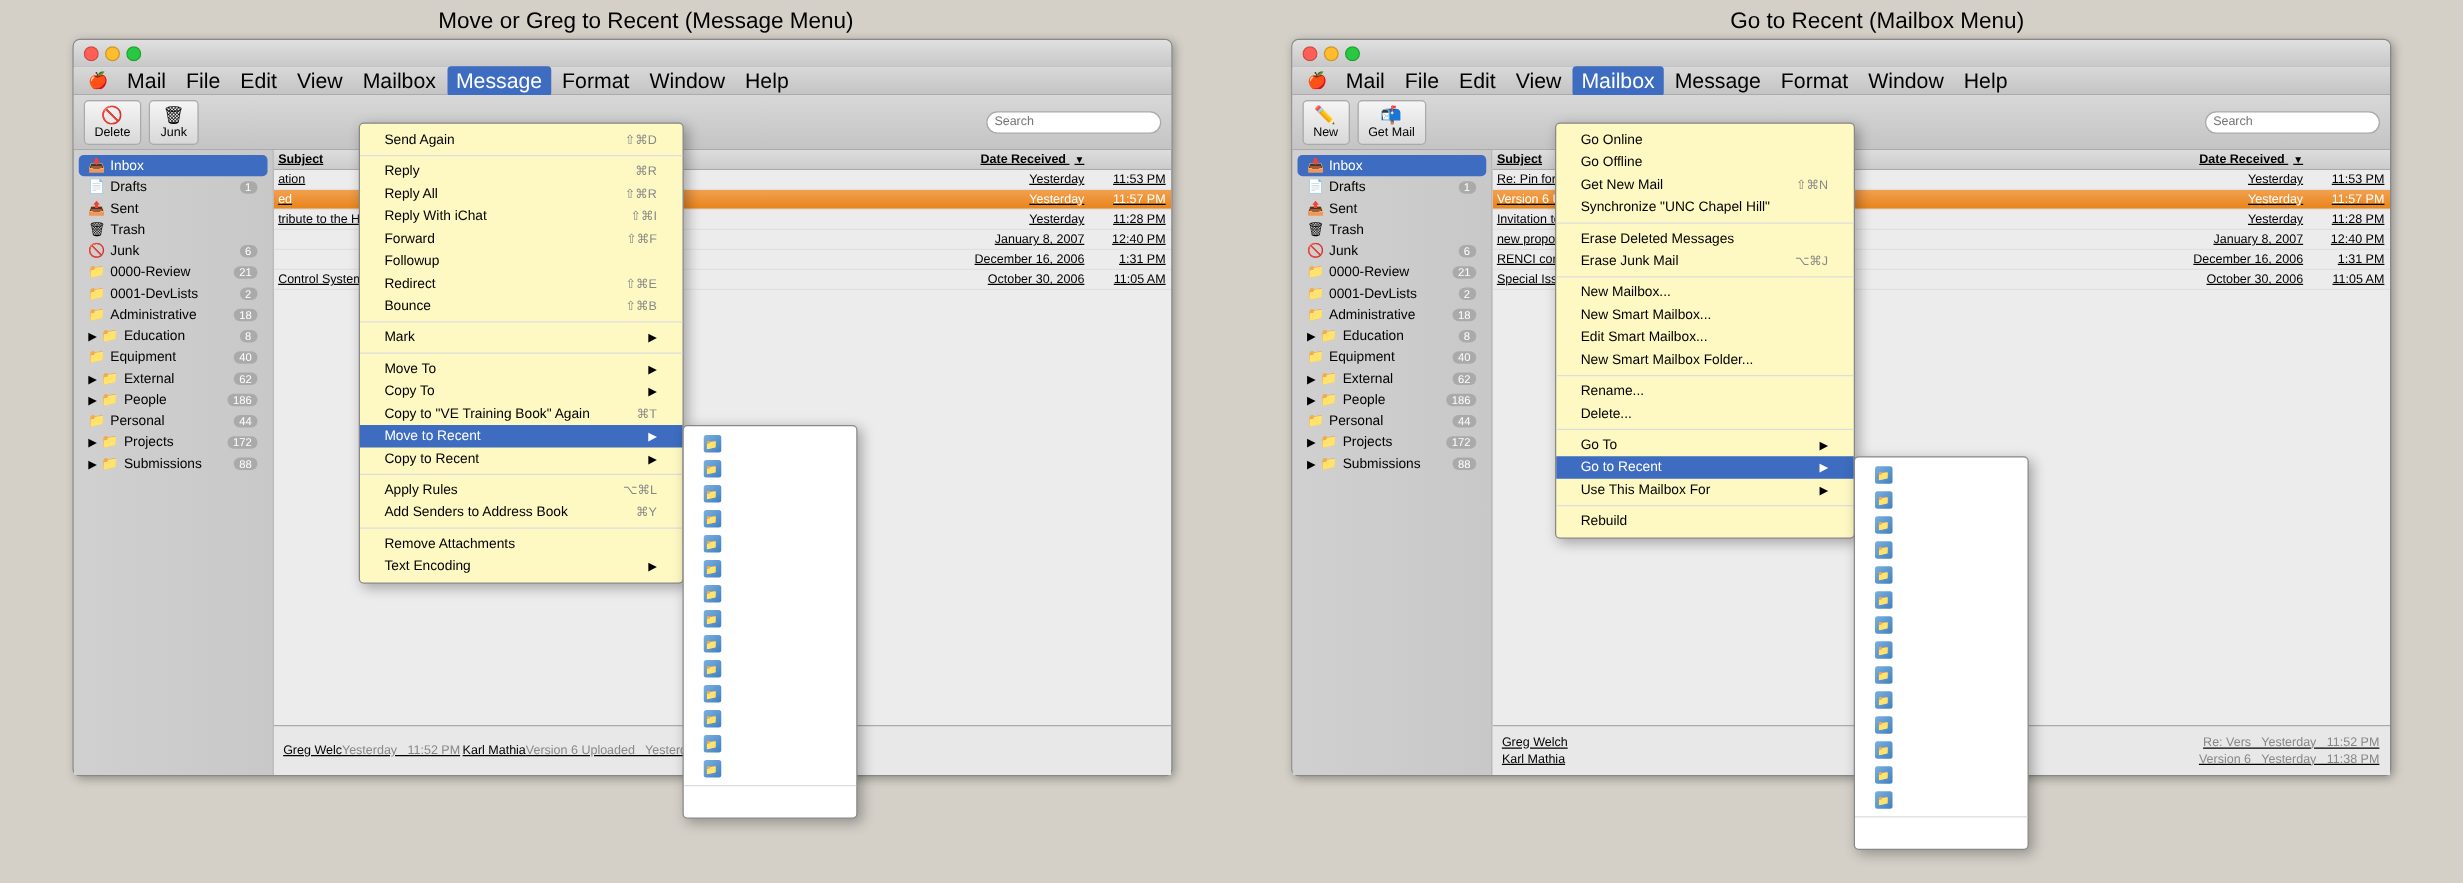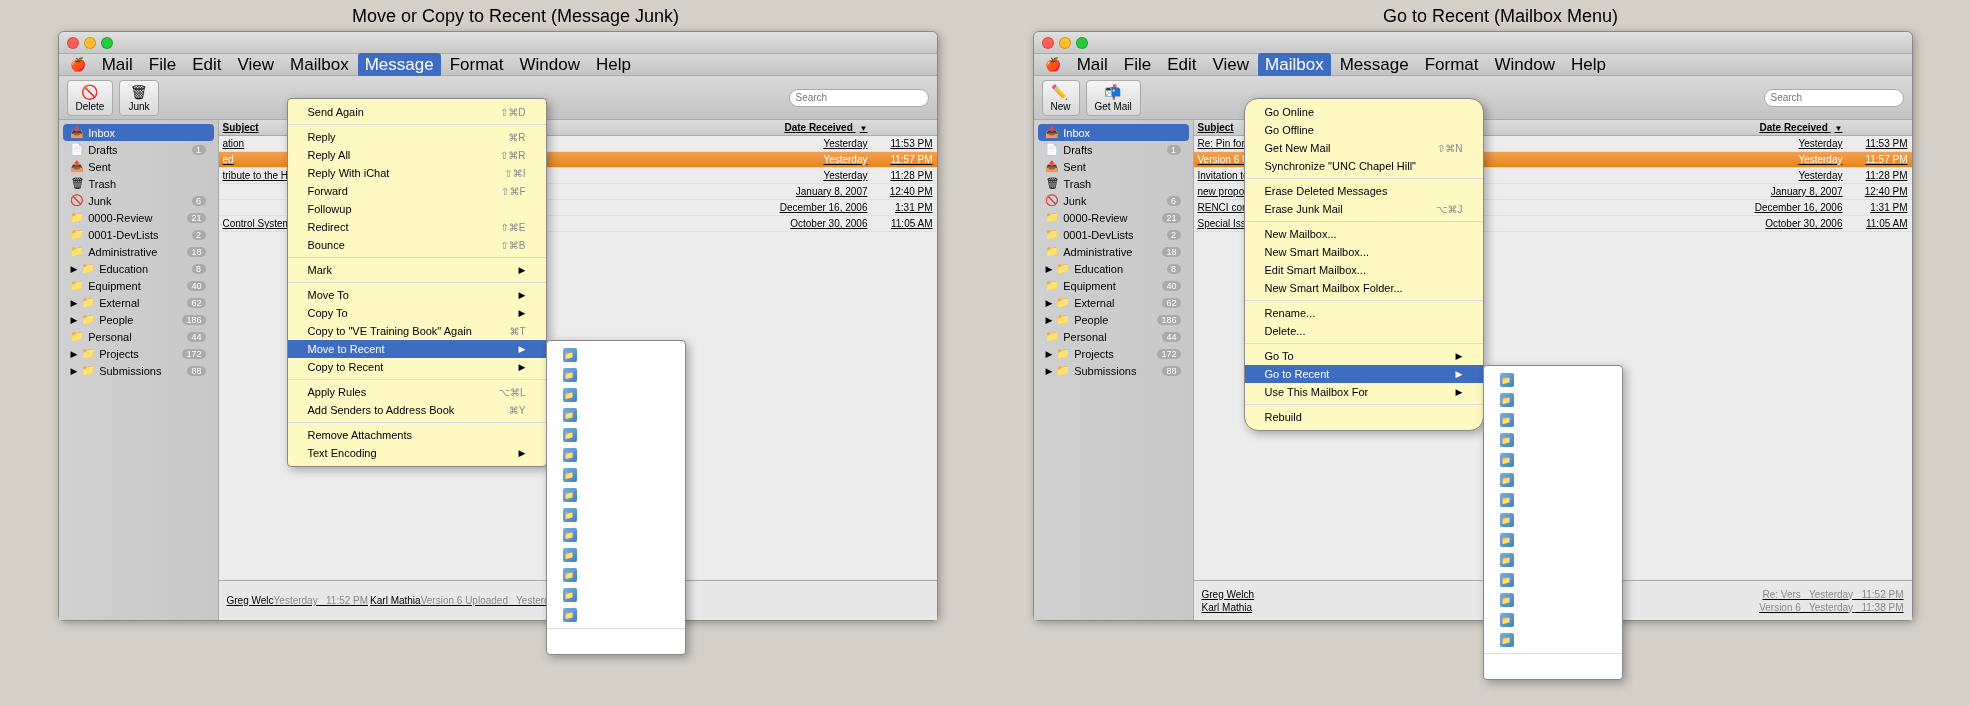--- a/index.html
+++ b/index.html
@@ -340,21 +340,21 @@
 
     .sort-arrow {
       font-size: 8px;
       margin-left: 4px;
     }
   </style>
 </head>
 <body>
 
 <div class="page-titles">
-  <span class="page-title">Move or Copy to Recent (Message Junk)</span>
+  <span class="page-title">Move or Greg to Recent (Message Menu)</span>
   <span class="page-title">Go to Recent (Mailbox Menu)</span>
 </div>
 
 <div class="screenshots-row">
 
   <div class="mac-window" style="position:relative;">
 
     <div class="mac-titlebar">
       <div class="traffic-lights">
         <div class="tl-btn tl-close"></div>
@@ -829,21 +829,21 @@
             </div>
             <div style="display:flex;justify-content:space-between;">
               <span>Karl Mathia</span>
               <span style="color:#888">Version 6 &nbsp; Yesterday &nbsp; 11:38 PM</span>
             </div>
           </div>
         </div>
       </div>
     </div>
 
-    <div class="dropdown-menu" style="top: 66px; left: 210px; width: 240px; border-radius: 14px;">
+    <div class="dropdown-menu" style="top: 66px; left: 210px; width: 240px;">
       <div class="dropdown-item">
         <span>Go Online</span>
       </div>
       <div class="dropdown-item">
         <span>Go Offline</span>
       </div>
       <div class="dropdown-item">
         <span>Get New Mail</span>
         <span class="shortcut">⇧⌘N</span>
       </div>

